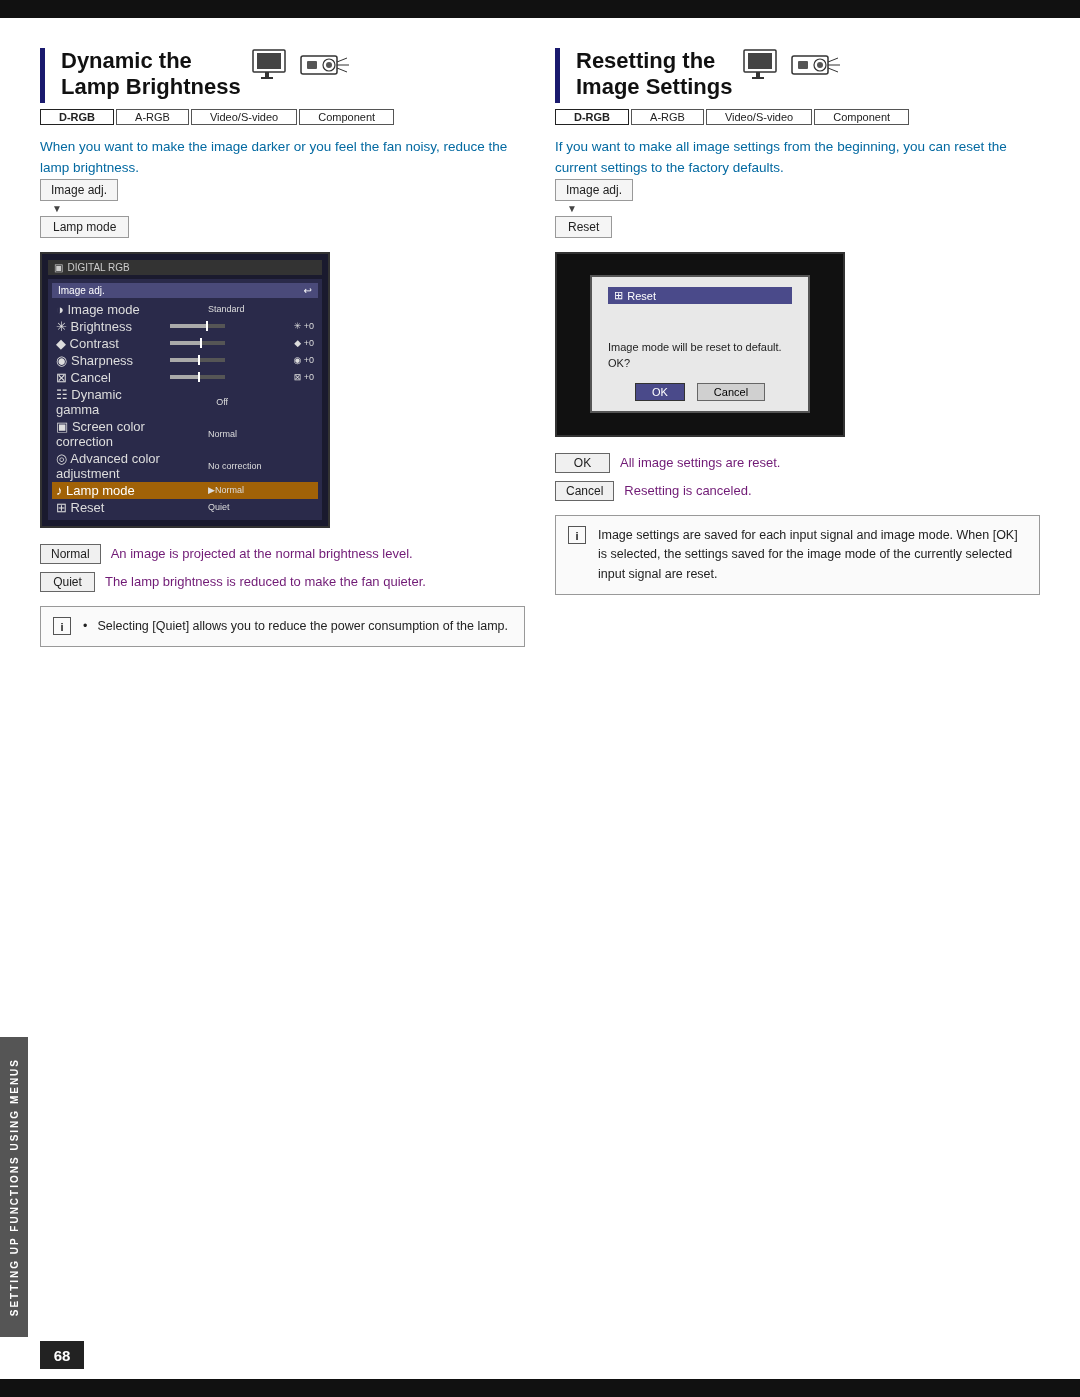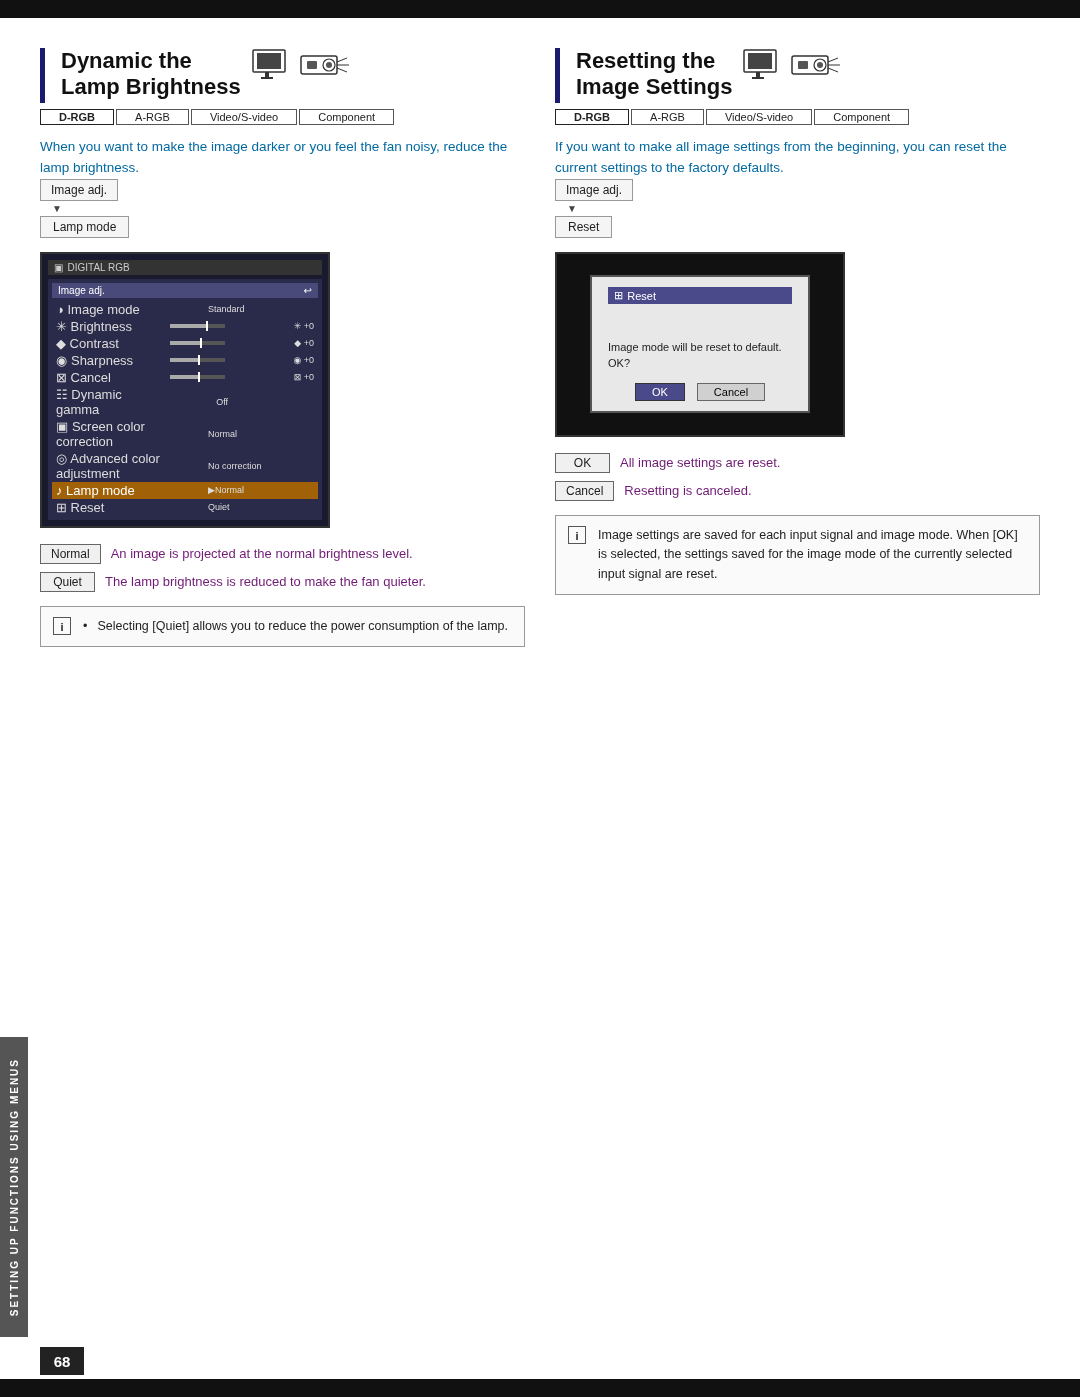--- a/index.html
+++ b/index.html
@@ -334,21 +334,21 @@
       color: #fff;
       font-size: 10px;
       letter-spacing: 2px;
       font-weight: bold;
       text-transform: uppercase;
     }
 
     
     .page-number-box {
       position: absolute;
-      bottom: 22px;
+      bottom: 28px;
       left: 40px;
       background: #222;
       color: #fff;
       width: 44px;
       height: 28px;
       display: flex;
       align-items: center;
       justify-content: center;
       font-size: 15px;
       font-weight: bold;

